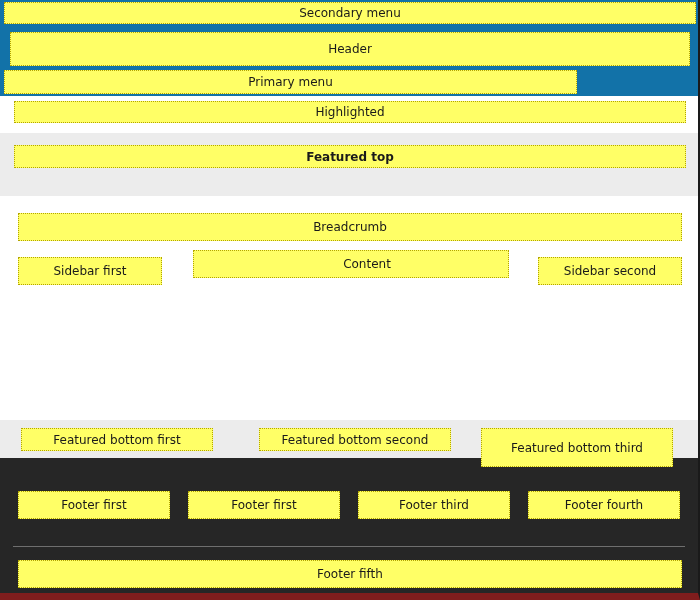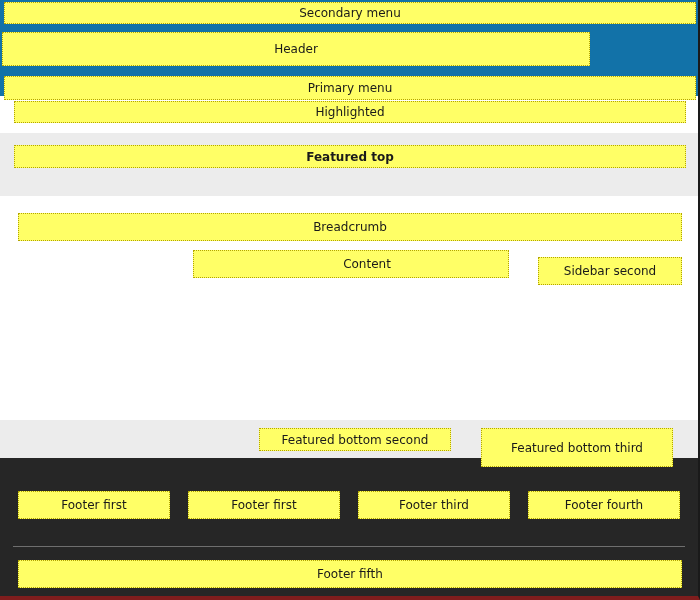--- a/index.html
+++ b/index.html
@@ -12,21 +12,21 @@
     background: #ffffff;
     font-family: "DejaVu Sans", sans-serif;
     overflow: hidden;
   }
   #page {
     position: relative;
     width: 700px;
     height: 600px;
     box-sizing: border-box;
     border-right: 2px solid #1a1a1a;
-    border-bottom: 4px solid #7f1d1d;
+    border-bottom: 7px solid #7f1d1d;
     background: #ffffff;
     overflow: hidden;
   }
 
   
   .blk {
     position: absolute;
     background: #ffff66;
     border: 1px dotted #b3a500;
     box-sizing: border-box;
@@ -52,22 +52,22 @@
   }
   #band-blue   { top: 0;    width: 700px; height: 96px;  background: #1272a8; }
   #band-white1 { top: 96px; width: 700px; height: 37px;  background: #ffffff; }
   #band-gray1  { top: 133px;width: 700px; height: 63px;  background: #ececec; }
   #band-main   { top: 196px;width: 700px; height: 224px; background: #ffffff; }
   #band-gray2  { top: 420px;width: 700px; height: 38px;  background: #ececec; }
   #band-footer { top: 458px;width: 700px; height: 142px; background: #262626; }
 
   
   #secondary-menu { left: 4px;  top: 2px;   width: 692px; height: 22px; }
-  #header-block   { left: 2px; top: 32px;  width: 588px; height: 34px; }
-  #primary-menu   { left: 4px;  top: 76px;  width: 692px; height: 24px; }
+  #header-block   { left: 10px; top: 32px;  width: 680px; height: 34px; }
+  #primary-menu   { left: 4px;  top: 70px;  width: 573px; height: 24px; }
 
   
   #highlighted   { left: 14px; top: 101px; width: 672px; height: 22px; }
   #featured-top  { left: 14px; top: 145px; width: 672px; height: 23px; }
 
   
   #breadcrumb     { left: 18px;  top: 213px; width: 664px; height: 28px; }
   #content-block  { left: 193px; top: 250px; width: 316px; height: 28px; padding-left: 32px; }
   #sidebar-first  { left: 18px;  top: 257px; width: 144px; height: 28px; }
   #sidebar-second { left: 538px; top: 257px; width: 144px; height: 28px; }
@@ -107,23 +107,25 @@
   <div class="band" id="band-footer"></div>
 
   <div class="blk" id="secondary-menu">Secondary menu</div>
   <div class="blk" id="header-block">Header</div>
   <div class="blk" id="primary-menu">Primary menu</div>
 
   <div class="blk" id="highlighted">Highlighted</div>
   <div class="blk small" id="featured-top">Featured top</div>
 
   <div class="blk" id="breadcrumb">Breadcrumb</div>
+  <div class="blk" id="sidebar-first">Sidebar first</div>
   <div class="blk" id="content-block">Content</div>
   <div class="blk" id="sidebar-second">Sidebar second</div>
 
+  <div class="blk" id="featured-bottom-first">Featured bottom first</div>
   <div class="blk" id="featured-bottom-second">Featured bottom second</div>
   <div class="blk" id="featured-bottom-third">Featured bottom third</div>
 
   <div class="blk" id="footer-first">Footer first</div>
   <div class="blk" id="footer-second">Footer first</div>
   <div class="blk" id="footer-third">Footer third</div>
   <div class="blk" id="footer-fourth">Footer fourth</div>
 
   <div id="footer-divider"></div>
 

